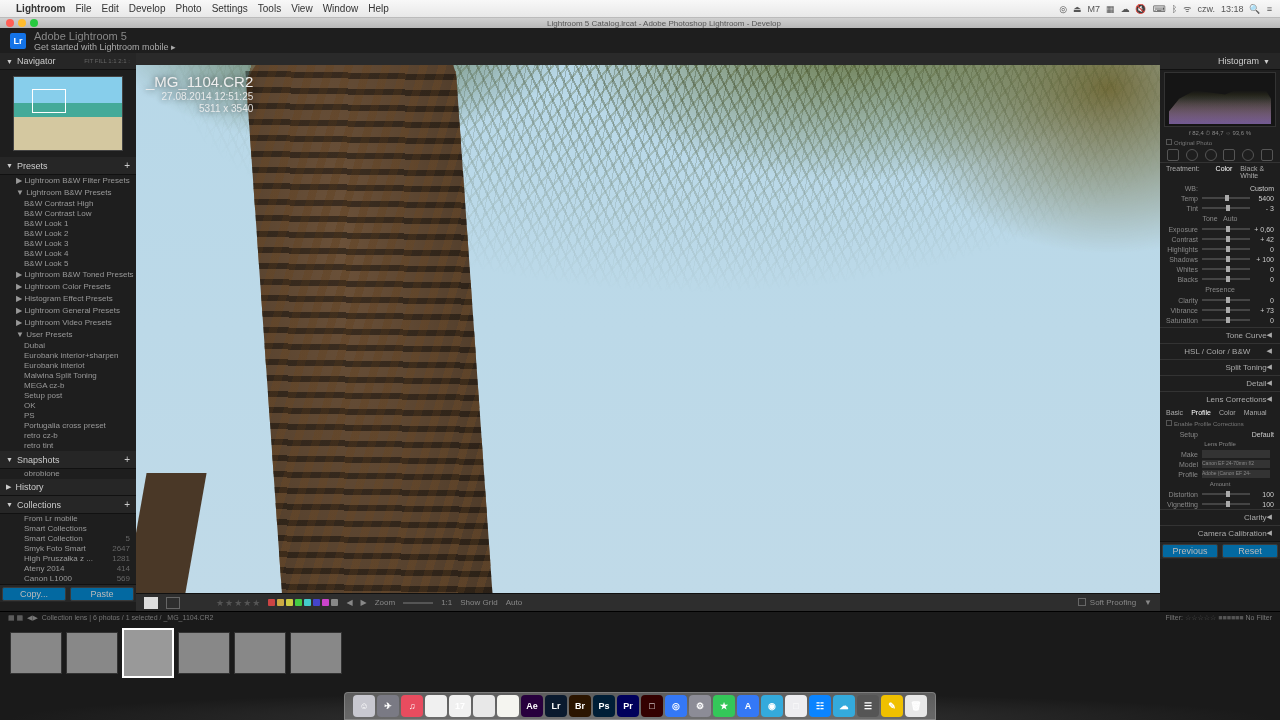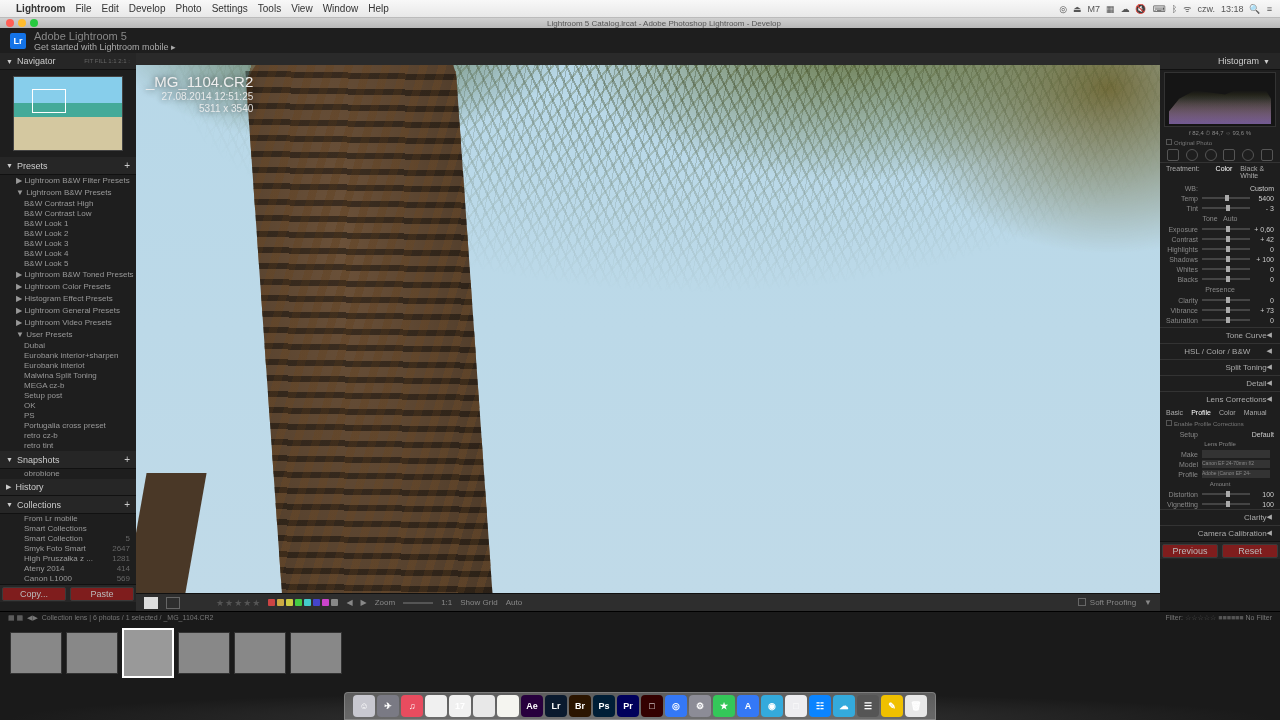--- a/index.html
+++ b/index.html
@@ -103,21 +103,21 @@
 .slider-row .thumb { position: absolute; width: 4px; height: 6px; background: #aaa; top: -2px; left: 50%; }
 .slider-row .value { width: 20px; text-align: right; color: #ccc; font-size: 7px; }
 .section-label { text-align: center; font-size: 7px; color: #888; margin: 2px 0; }
 .collapsed-panel { display: flex; padding: 3px 8px; font-size: 8px; color: #aaa; border-top: 1px solid #333; }
 .collapsed-panel .arrow { margin-left: auto; font-size: 7px; }
 .lens-tabs { display: flex; font-size: 7px; padding: 2px 6px; gap: 8px; }
 .lens-tabs .active { color: #fff; }
 
 
 .action-row { height: 18px; background: #262626; display: flex; align-items: center; border-top: 1px solid #111; }
-.action-btn { flex: 1; text-align: center; font-size: 9px; color: #bbb; border: 1px solid #3a3a3a; margin: 2px; padding: 1px; background: #7f1d1d; border-radius: 2px; }
+.action-btn { flex: 1; text-align: center; font-size: 9px; color: #bbb; border: 1px solid #3a3a3a; margin: 2px; padding: 1px; background: #0369a1; border-radius: 2px; }
 
 
 .filmstrip-header { height: 12px; background: #1a1a1a; display: flex; align-items: center; padding: 0 8px; font-size: 7px; color: #777; border-top: 1px solid #000; }
 .filmstrip-header .spacer { flex: 1; }
 
 
 .filmstrip { height: 60px; background: #1a1a1a; display: flex; align-items: center; padding: 4px 10px; gap: 4px; }
 .film-thumb { width: 52px; height: 42px; background: #888; border: 1px solid #333; }
 .film-thumb.selected { border: 2px solid #fff; padding-bottom: 6px; height: 50px; background: #999; }
 

